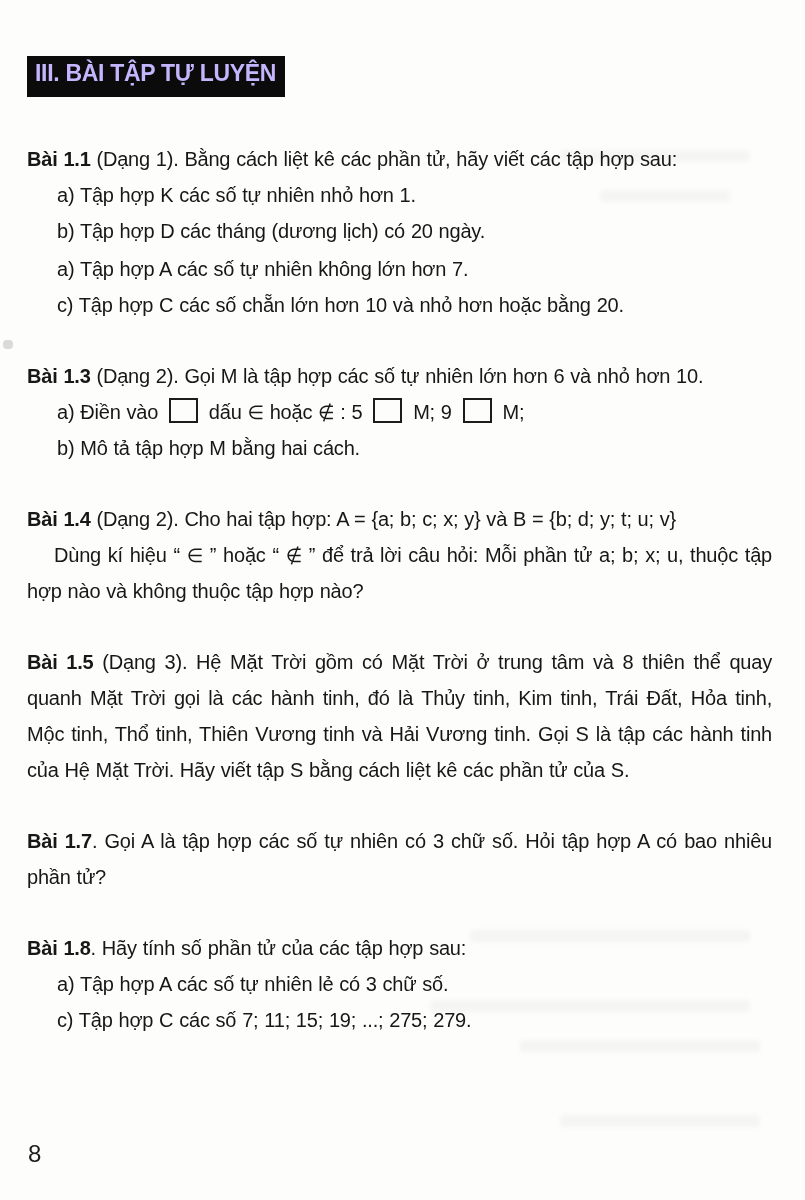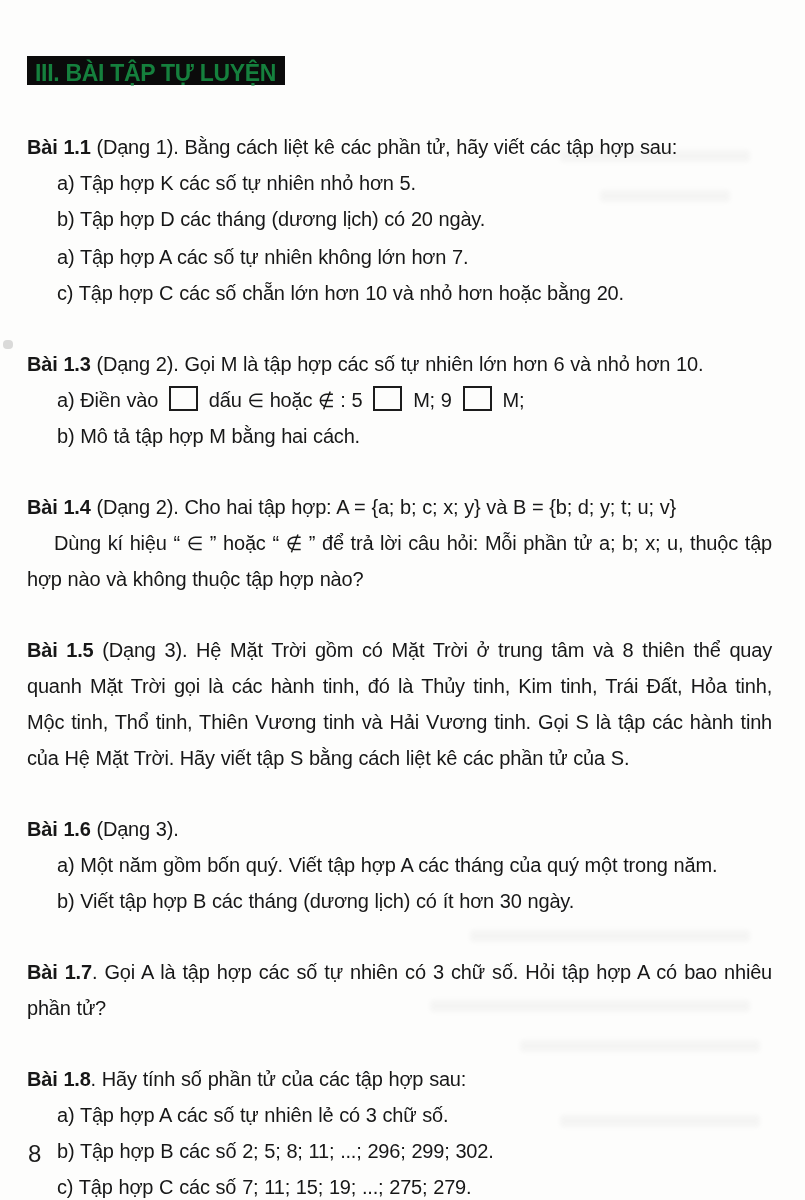--- a/index.html
+++ b/index.html
@@ -18,25 +18,25 @@
   }
   .content {
     position: absolute;
     left: 27px;
     top: 56px;
     width: 745px;
   }
   .section-header {
     display: inline-block;
     background: #0b0b0b;
-    color: #15803d;
+    color: #c4b5fd;
     font-weight: 700;
     font-size: 23px;
     line-height: 1;
-    padding: 6px 9px 0 8px;
+    padding: 6px 9px 12px 8px;
     letter-spacing: -0.3px;
     margin-bottom: 9px;
   }
   .exercise { margin-top: 2px; }
   .ex-head, .ex-item, .ex-para {
     margin: 0;
     font-size: 20px;
     line-height: 36px;
     letter-spacing: -0.2px;
     word-spacing: 0.5px;
@@ -92,50 +92,44 @@
   <div class="smudge" style="left:520px; top:1040px; width:240px; height:12px;"></div>
   <div class="smudge" style="left:560px; top:1115px; width:200px; height:12px;"></div>
 
   <div class="content">
     <div class="section-header">
       <span>III. BÀI TẬP TỰ LUYỆN</span>
     </div>
     <div id="exercise-list">
         <div class="exercise">
           <p class="ex-head"><span class="ex-label">Bài 1.1</span><span> (Dạng 1). Bằng cách liệt kê các phần tử, hãy viết các tập hợp sau:</span></p>
-          <p class="ex-item">a) Tập hợp K các số tự nhiên nhỏ hơn 5.</p>
+          <p class="ex-item">a) Tập hợp K các số tự nhiên nhỏ hơn 1.</p>
           <p class="ex-item">b) Tập hợp D các tháng (dương lịch) có 20 ngày.</p>
         </div>
         <div class="exercise">
           <p class="ex-item">a) Tập hợp A các số tự nhiên không lớn hơn 7.</p>
           <p class="ex-item">c) Tập hợp C các số chẵn lớn hơn 10 và nhỏ hơn hoặc bằng 20.</p>
         </div>
         <div class="exercise">
           <p class="ex-head"><span class="ex-label">Bài 1.3</span><span> (Dạng 2). Gọi M là tập hợp các số tự nhiên lớn hơn 6 và nhỏ hơn 10.</span></p>
           <p class="ex-item">a) Điền vào <span class="fillbox"></span> dấu <span class="mathsym">∈</span> hoặc <span class="mathsym">∉</span> : 5 <span class="fillbox"></span> M; 9 <span class="fillbox"></span> M;</p>
           <p class="ex-item">b) Mô tả tập hợp M bằng hai cách.</p>
         </div>
         <div class="exercise">
           <p class="ex-head"><span class="ex-label">Bài 1.4</span><span> (Dạng 2). Cho hai tập hợp: A = {a; b; c; x; y} và B = {b; d; y; t; u; v}</span></p>
           <p class="ex-para">Dùng kí hiệu “ <span class="mathsym">∈</span> ” hoặc “ <span class="mathsym">∉</span> ” để trả lời câu hỏi: Mỗi phần tử a; b; x; u, thuộc tập hợp nào và không thuộc tập hợp nào?</p>
         </div>
         <div class="exercise">
           <p class="ex-head"><span class="ex-label">Bài 1.5</span><span> (Dạng 3). Hệ Mặt Trời gồm có Mặt Trời ở trung tâm và 8 thiên thể quay quanh Mặt Trời gọi là các hành tinh, đó là Thủy tinh, Kim tinh, Trái Đất, Hỏa tinh, Mộc tinh, Thổ tinh, Thiên Vương tinh và Hải Vương tinh. Gọi S là tập các hành tinh của Hệ Mặt Trời. Hãy viết tập S bằng cách liệt kê các phần tử của S.</span></p>
         </div>
         <div class="exercise">
-          <p class="ex-head"><span class="ex-label">Bài 1.6</span><span> (Dạng 3).</span></p>
-          <p class="ex-item">a) Một năm gồm bốn quý. Viết tập hợp A các tháng của quý một trong năm.</p>
-          <p class="ex-item">b) Viết tập hợp B các tháng (dương lịch) có ít hơn 30 ngày.</p>
-        </div>
-        <div class="exercise">
           <p class="ex-head"><span class="ex-label">Bài 1.7</span><span>. Gọi A là tập hợp các số tự nhiên có 3 chữ số. Hỏi tập hợp A có bao nhiêu phần tử?</span></p>
         </div>
         <div class="exercise">
           <p class="ex-head"><span class="ex-label">Bài 1.8</span><span>. Hãy tính số phần tử của các tập hợp sau:</span></p>
           <p class="ex-item">a) Tập hợp A các số tự nhiên lẻ có 3 chữ số.</p>
-          <p class="ex-item">b) Tập hợp B các số 2; 5; 8; 11; ...; 296; 299; 302.</p>
           <p class="ex-item">c) Tập hợp C các số 7; 11; 15; 19; ...; 275; 279.</p>
         </div>
       </div>
   </div>
 
   <div class="page-number">8</div>
 </div>
 
 </body></html>

